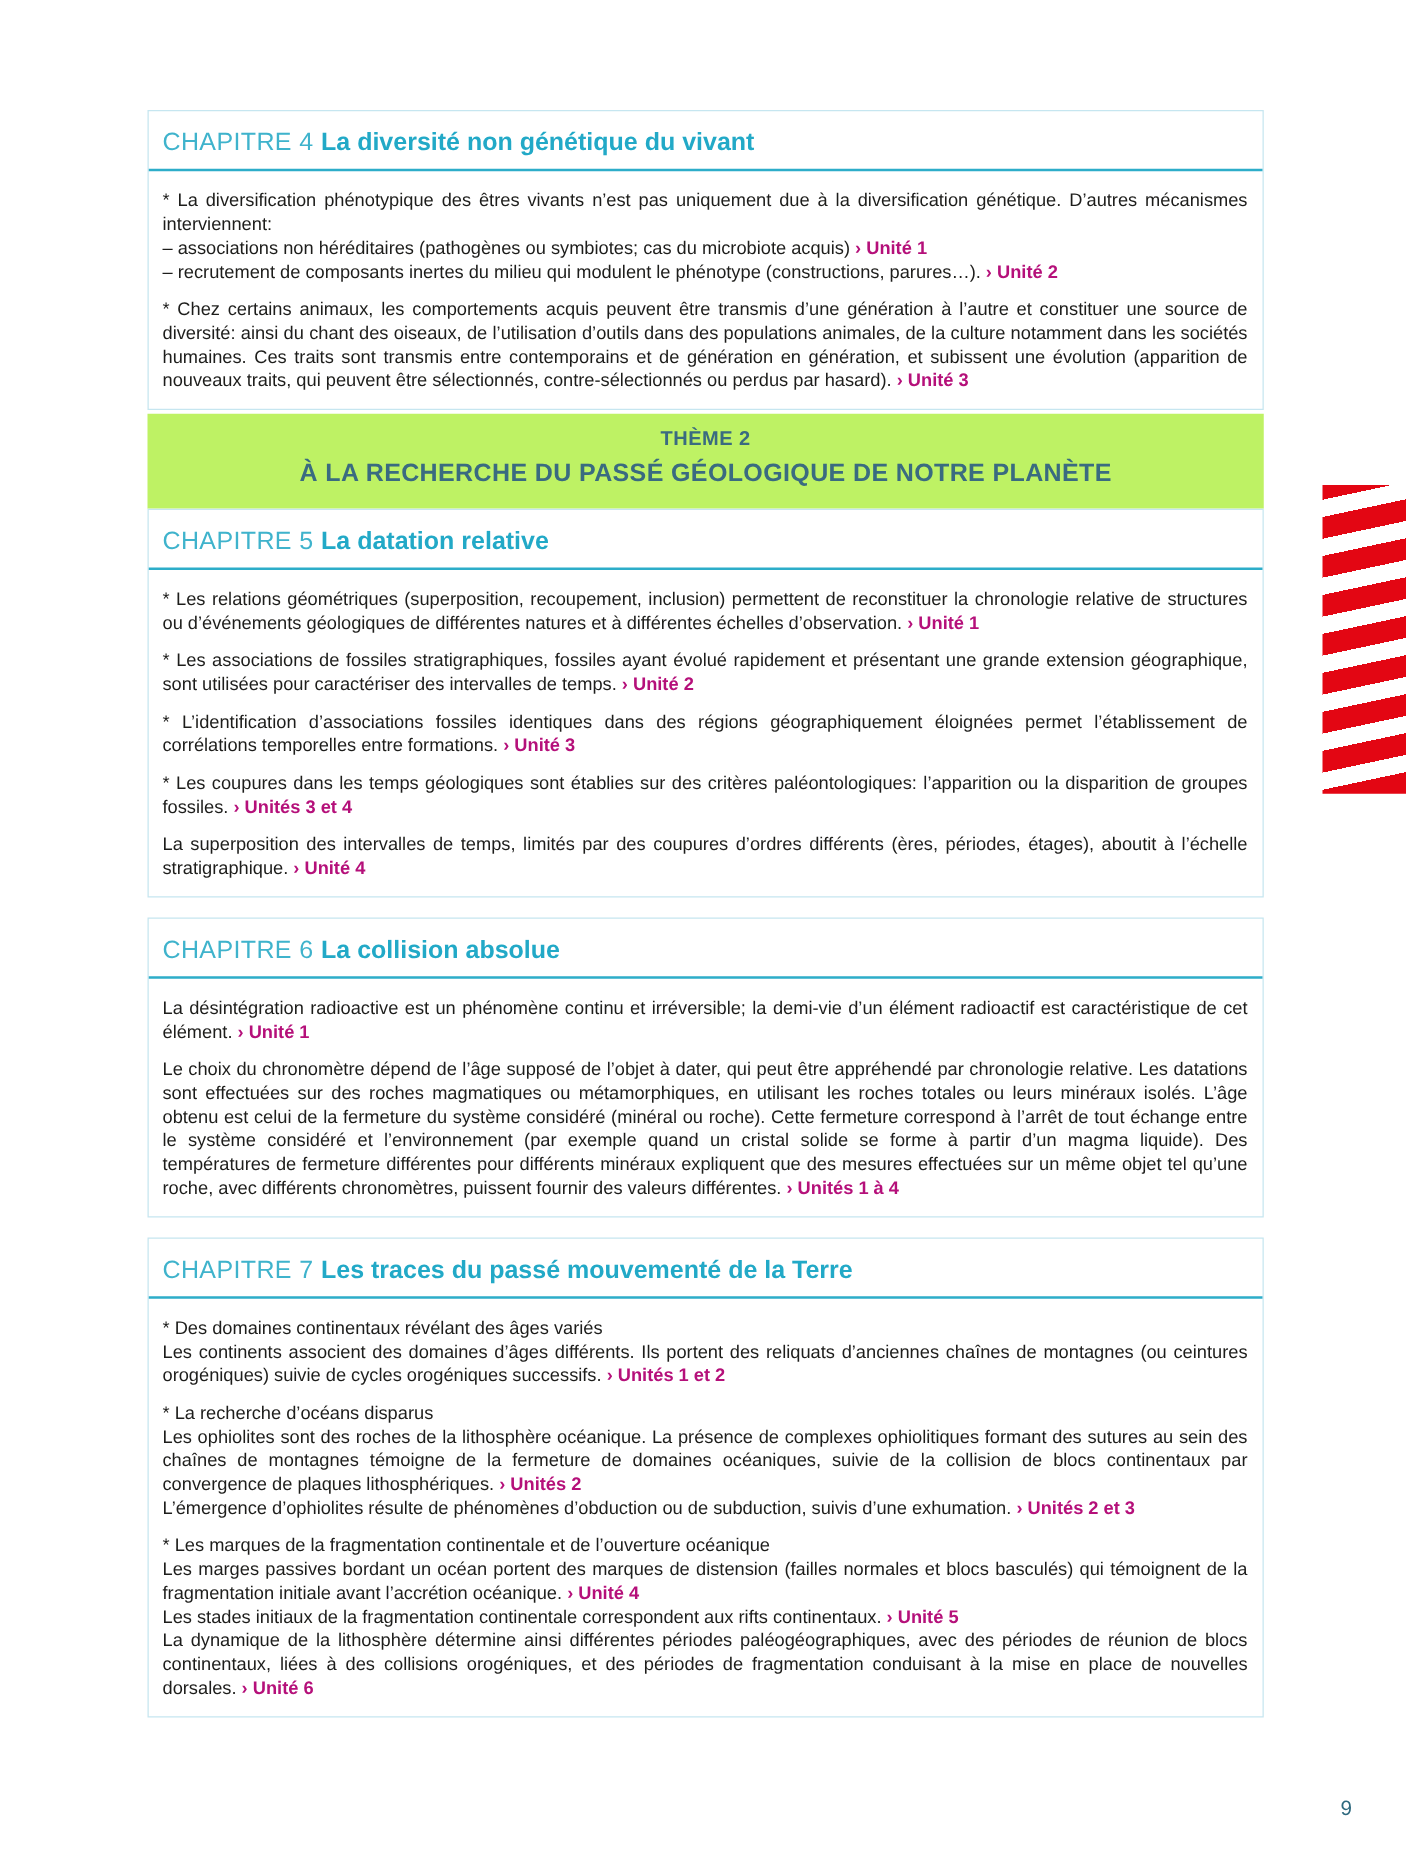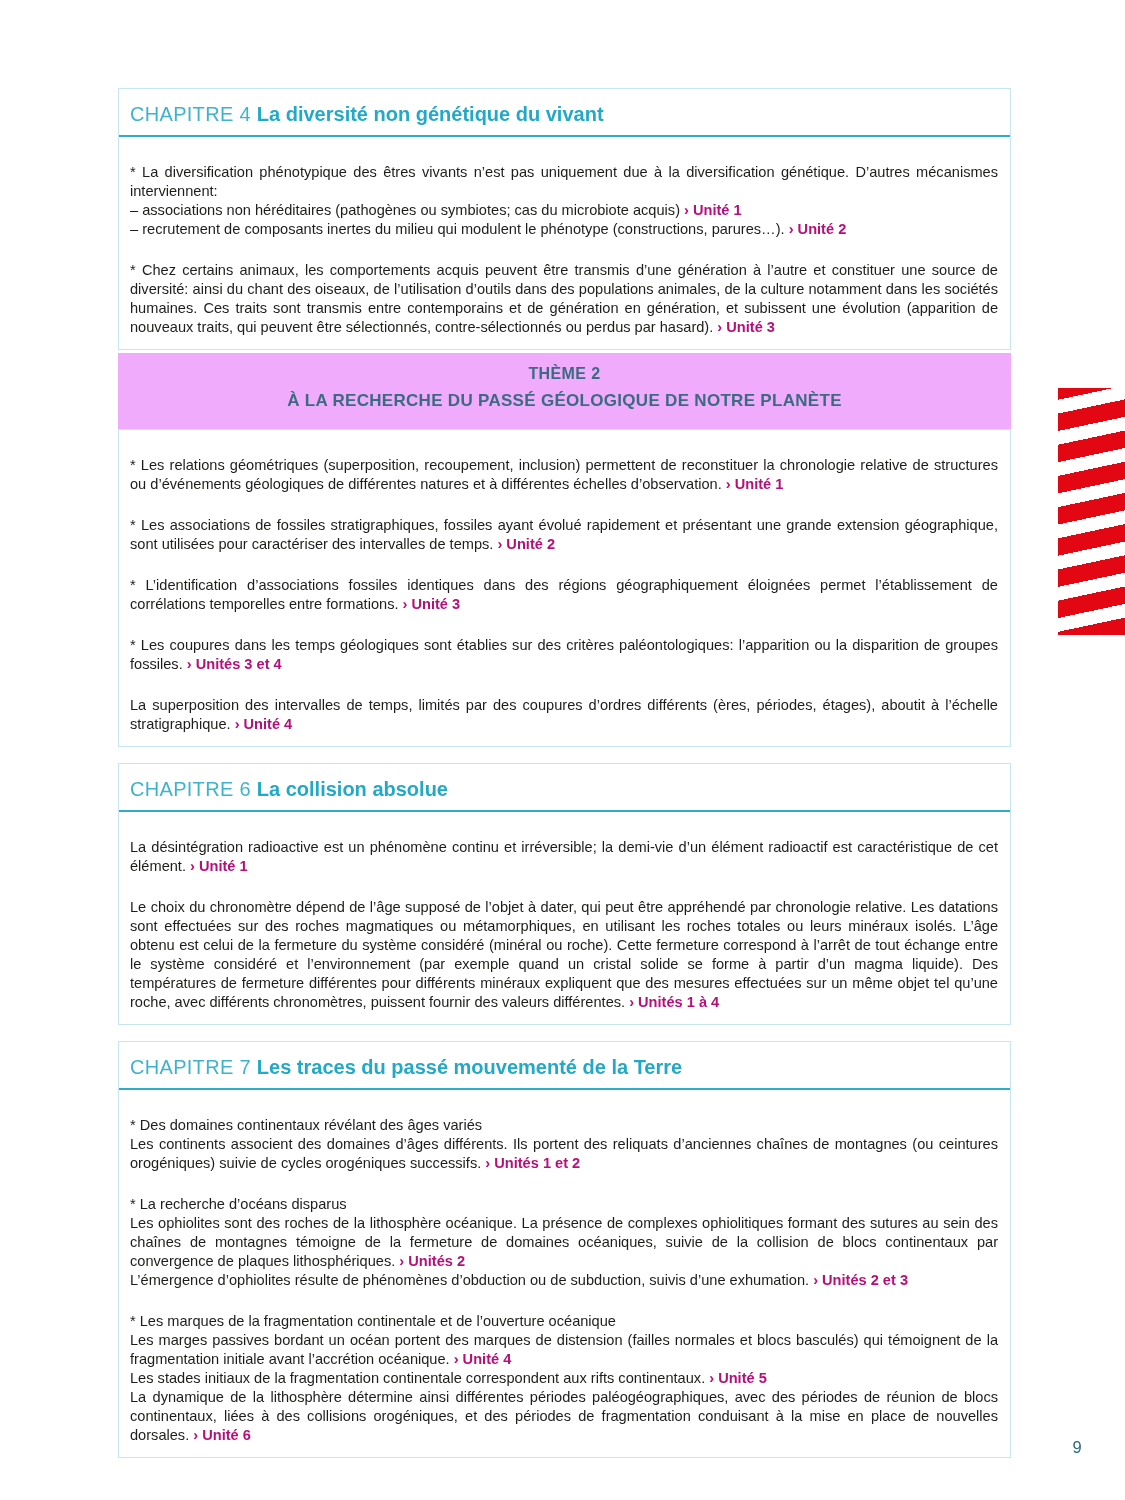--- a/index.html
+++ b/index.html
@@ -28,40 +28,40 @@
     line-height:24px;
     white-space:nowrap;
   }
   .chapter-label { color:#3fb3cc; font-weight:normal; letter-spacing:0.3px; }
   .chapter-title { color:#22a9c7; font-weight:bold; margin-left:6px; }
   .chapter-body { padding:4px 12px 12px 11px; }
   .para {
     font-size:14.6px;
     line-height:19px;
     text-align:justify;
-    margin-top:22px;
+    margin-top:11px;
     color:#1d1d1b;
   }
   .para strong { font-weight:normal; }
   .unit-ref {
     color:#b5107a; font-weight:bold; white-space:nowrap;
   }
   
   .theme-banner {
-    background:#f0abfc;
+    background:#bef264;
     text-align:center;
     padding:11px 10px 13px 10px;
     margin-bottom:0;
   }
   .theme-kicker {
     color:#3a6b80; font-weight:bold; font-size:16px; line-height:20px;
     letter-spacing:0.4px;
   }
   .theme-title {
-    color:#3a6b80; font-weight:bold; font-size:17px; line-height:30px;
+    color:#3a6b80; font-weight:bold; font-size:20px; line-height:30px;
     letter-spacing:0.3px;
     margin-top:2px;
   }
   
   .stripes {
     position:absolute; left:1058px; top:388px; width:67px; height:247px;
     background:repeating-linear-gradient(348deg,
       #e30613 0px, #e30613 17px,
       rgba(0,0,0,0) 17px, rgba(0,0,0,0) 30.5px);
   }
@@ -87,20 +87,21 @@
       </section>
     </div>
 
   <div class="theme-banner">
     <div class="theme-kicker">THÈME 2</div>
     <div class="theme-title">À LA RECHERCHE DU PASSÉ GÉOLOGIQUE DE NOTRE PLANÈTE</div>
   </div>
 
   <div id="chapters-rest">
       <section class="chapter-box">
+        <div class="chapter-header"><span class="chapter-label">CHAPITRE 5</span><span class="chapter-title">La datation relative</span></div>
         <div class="chapter-body">
           <p class="para"><span>* Les relations géométriques (superposition, recoupement, inclusion) permettent de reconstituer la chronologie relative de structures ou d’événements géologiques de différentes natures et à différentes échelles d’observation. </span><span class="unit-ref">› Unité 1</span></p>
           <p class="para"><span>* Les associations de fossiles stratigraphiques, fossiles ayant évolué rapidement et présentant une grande extension géographique, sont utilisées pour caractériser des intervalles de temps. </span><span class="unit-ref">› Unité 2</span></p>
           <p class="para"><span>* L’identification d’associations fossiles identiques dans des régions géographiquement éloignées permet l’établissement de corrélations temporelles entre formations. </span><span class="unit-ref">› Unité 3</span></p>
           <p class="para"><span>* Les coupures dans les temps géologiques sont établies sur des critères paléontologiques: l’apparition ou la disparition de groupes fossiles. </span><span class="unit-ref">› Unités 3 et 4</span></p>
           <p class="para"><span>La superposition des intervalles de temps, limités par des coupures d’ordres différents (ères, périodes, étages), aboutit à l’échelle stratigraphique. </span><span class="unit-ref">› Unité 4</span></p>
         </div>
       </section>
       <section class="chapter-box">
         <div class="chapter-header"><span class="chapter-label">CHAPITRE 6</span><span class="chapter-title">La collision absolue</span></div>

